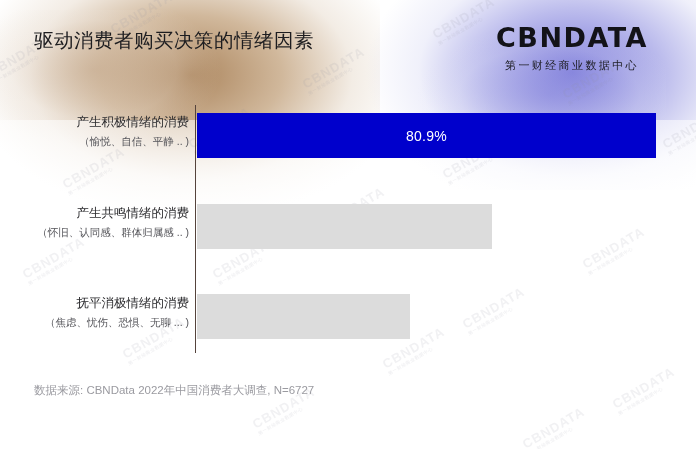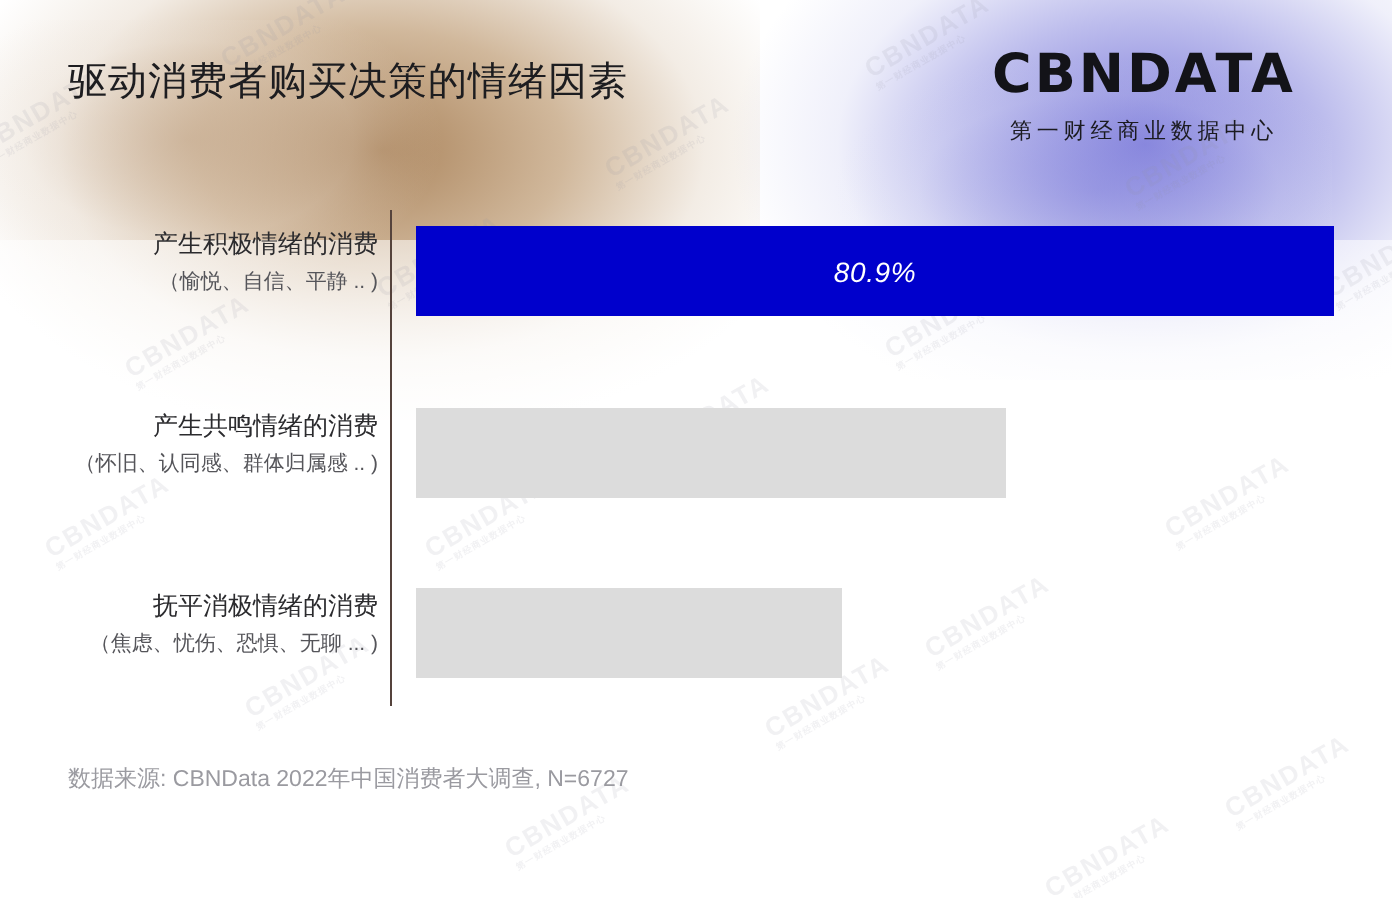--- a/index.html
+++ b/index.html
@@ -169,22 +169,21 @@
   .cat-sub {
     font-size: 10.5px;
     color: #55555a;
     font-weight: 400;
     line-height: 1.45;
     margin-top: 3px;
     white-space: nowrap;
   }
   .bar {
     position: absolute;
-    left: 208px;
-    font-style: italic;
+    left: 197px;
   }
   .bar-value {
     position: absolute;
     top: 0;
     left: 0;
     width: 100%;
     height: 100%;
     display: flex;
     align-items: center;
     justify-content: center;

